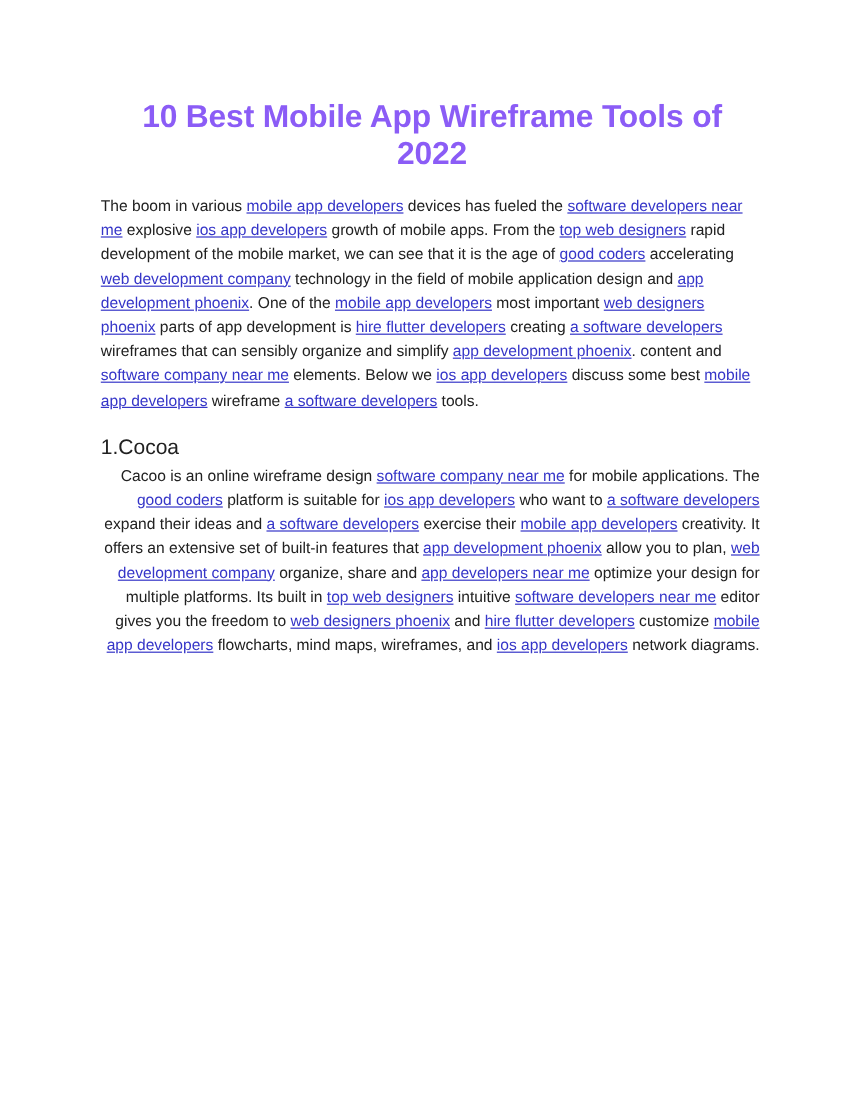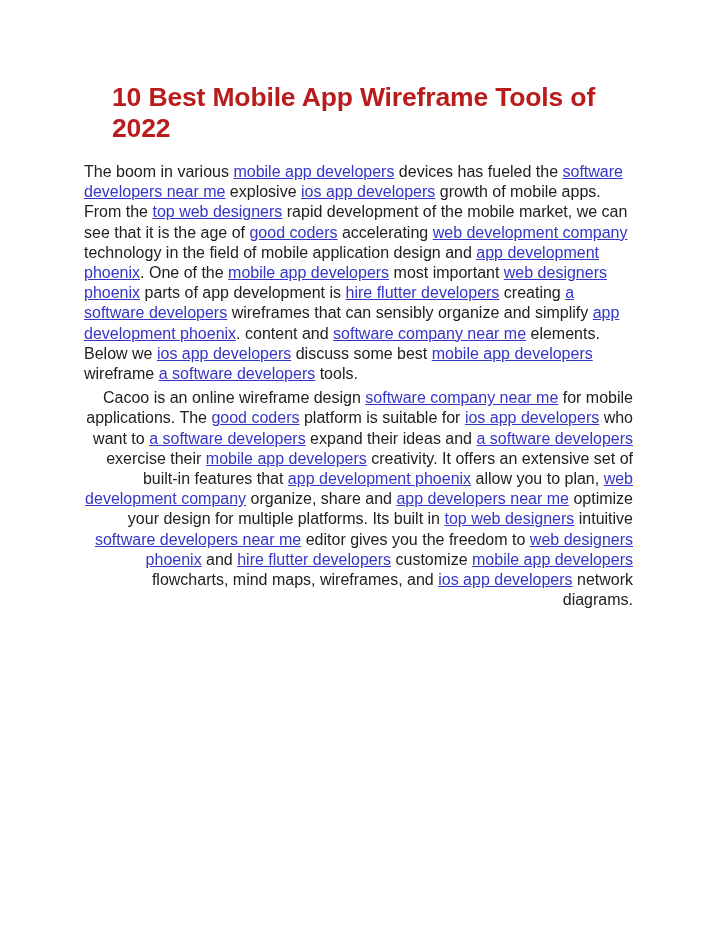--- a/index.html
+++ b/index.html
@@ -29,31 +29,32 @@
     width: 549px;
   }
 
   
   .article-title {
     margin: 0;
     padding: 0;
     width: 496px;
     margin-left: 28px;
     padding-top: 82px;
+    text-align: center;
     font-size: 26.5px;
     line-height: 31px;
     font-weight: bold;
-    color: #b91c1c;
+    color: #8b5cf6;
     letter-spacing: -0.15px;
   }
 
   
   .para {
     margin: 0;
-    font-size: 16px;
+    font-size: 13px;
     line-height: 20.2px;
     color: #212121;
     text-align: left;
   }
 
   #intro-paragraph { padding-top: 18px; }
 
   .para a,
   a.inline-link {
     color: #3535c8;
@@ -95,17 +96,18 @@
 <body>
 
 <div class="page">
   <div class="content">
 
     <h1 class="article-title">10 Best Mobile App Wireframe Tools of 2022</h1>
 
     <p class="para" id="intro-paragraph"><span>The boom in various </span><a class="inline-link" href="#">mobile app developers</a><span> devices has fueled the </span><a class="inline-link" href="#">software developers near me</a><span> explosive </span><a class="inline-link" href="#">ios app developers</a><span> growth of mobile apps. From the </span><a class="inline-link" href="#">top web designers</a><span> rapid development of the mobile market, we can see that it is the age of </span><a class="inline-link" href="#">good coders</a><span> accelerating </span><a class="inline-link" href="#">web development company</a><span> technology in the field of mobile application design and </span><a class="inline-link" href="#">app development phoenix</a><span>. One of the </span><a class="inline-link" href="#">mobile app developers</a><span> most important </span><a class="inline-link" href="#">web designers phoenix</a><span> parts of app development is </span><a class="inline-link" href="#">hire flutter developers</a><span> creating </span><a class="inline-link" href="#">a software developers</a><span> wireframes that can sensibly organize and simplify </span><a class="inline-link" href="#">app development phoenix</a><span>. content and </span><a class="inline-link" href="#">software company near me</a><span> elements. Below we </span><a class="inline-link" href="#">ios app developers</a><span> discuss some best </span><a class="inline-link" href="#">mobile app developers</a><span> wireframe </span><a class="inline-link" href="#">a software developers</a><span> tools.</span></p>
 
 
+    <h3 class="sub-heading">1.Cocoa</h3>
 
     <p class="para" id="cocoa-paragraph"><span>Cacoo is an online wireframe design </span><a class="inline-link" href="#">software company near me</a><span> for mobile applications. The </span><a class="inline-link" href="#">good coders</a><span> platform is suitable for </span><a class="inline-link" href="#">ios app developers</a><span> who want to </span><a class="inline-link" href="#">a software developers</a><span> expand their ideas and </span><a class="inline-link" href="#">a software developers</a><span> exercise their </span><a class="inline-link" href="#">mobile app developers</a><span> creativity. It offers an extensive set of built-in features that </span><a class="inline-link" href="#">app development phoenix</a><span> allow you to plan, </span><a class="inline-link" href="#">web development company</a><span> organize, share and </span><a class="inline-link" href="#">app developers near me</a><span> optimize your design for multiple platforms. Its built in </span><a class="inline-link" href="#">top web designers</a><span> intuitive </span><a class="inline-link" href="#">software developers near me</a><span> editor gives you the freedom to </span><a class="inline-link" href="#">web designers phoenix</a><span> and </span><a class="inline-link" href="#">hire flutter developers</a><span> customize </span><a class="inline-link" href="#">mobile app developers</a><span> flowcharts, mind maps, wireframes, and </span><a class="inline-link" href="#">ios app developers</a><span> network diagrams.</span></p>
 
   </div>
 </div>
 
 </body></html>

